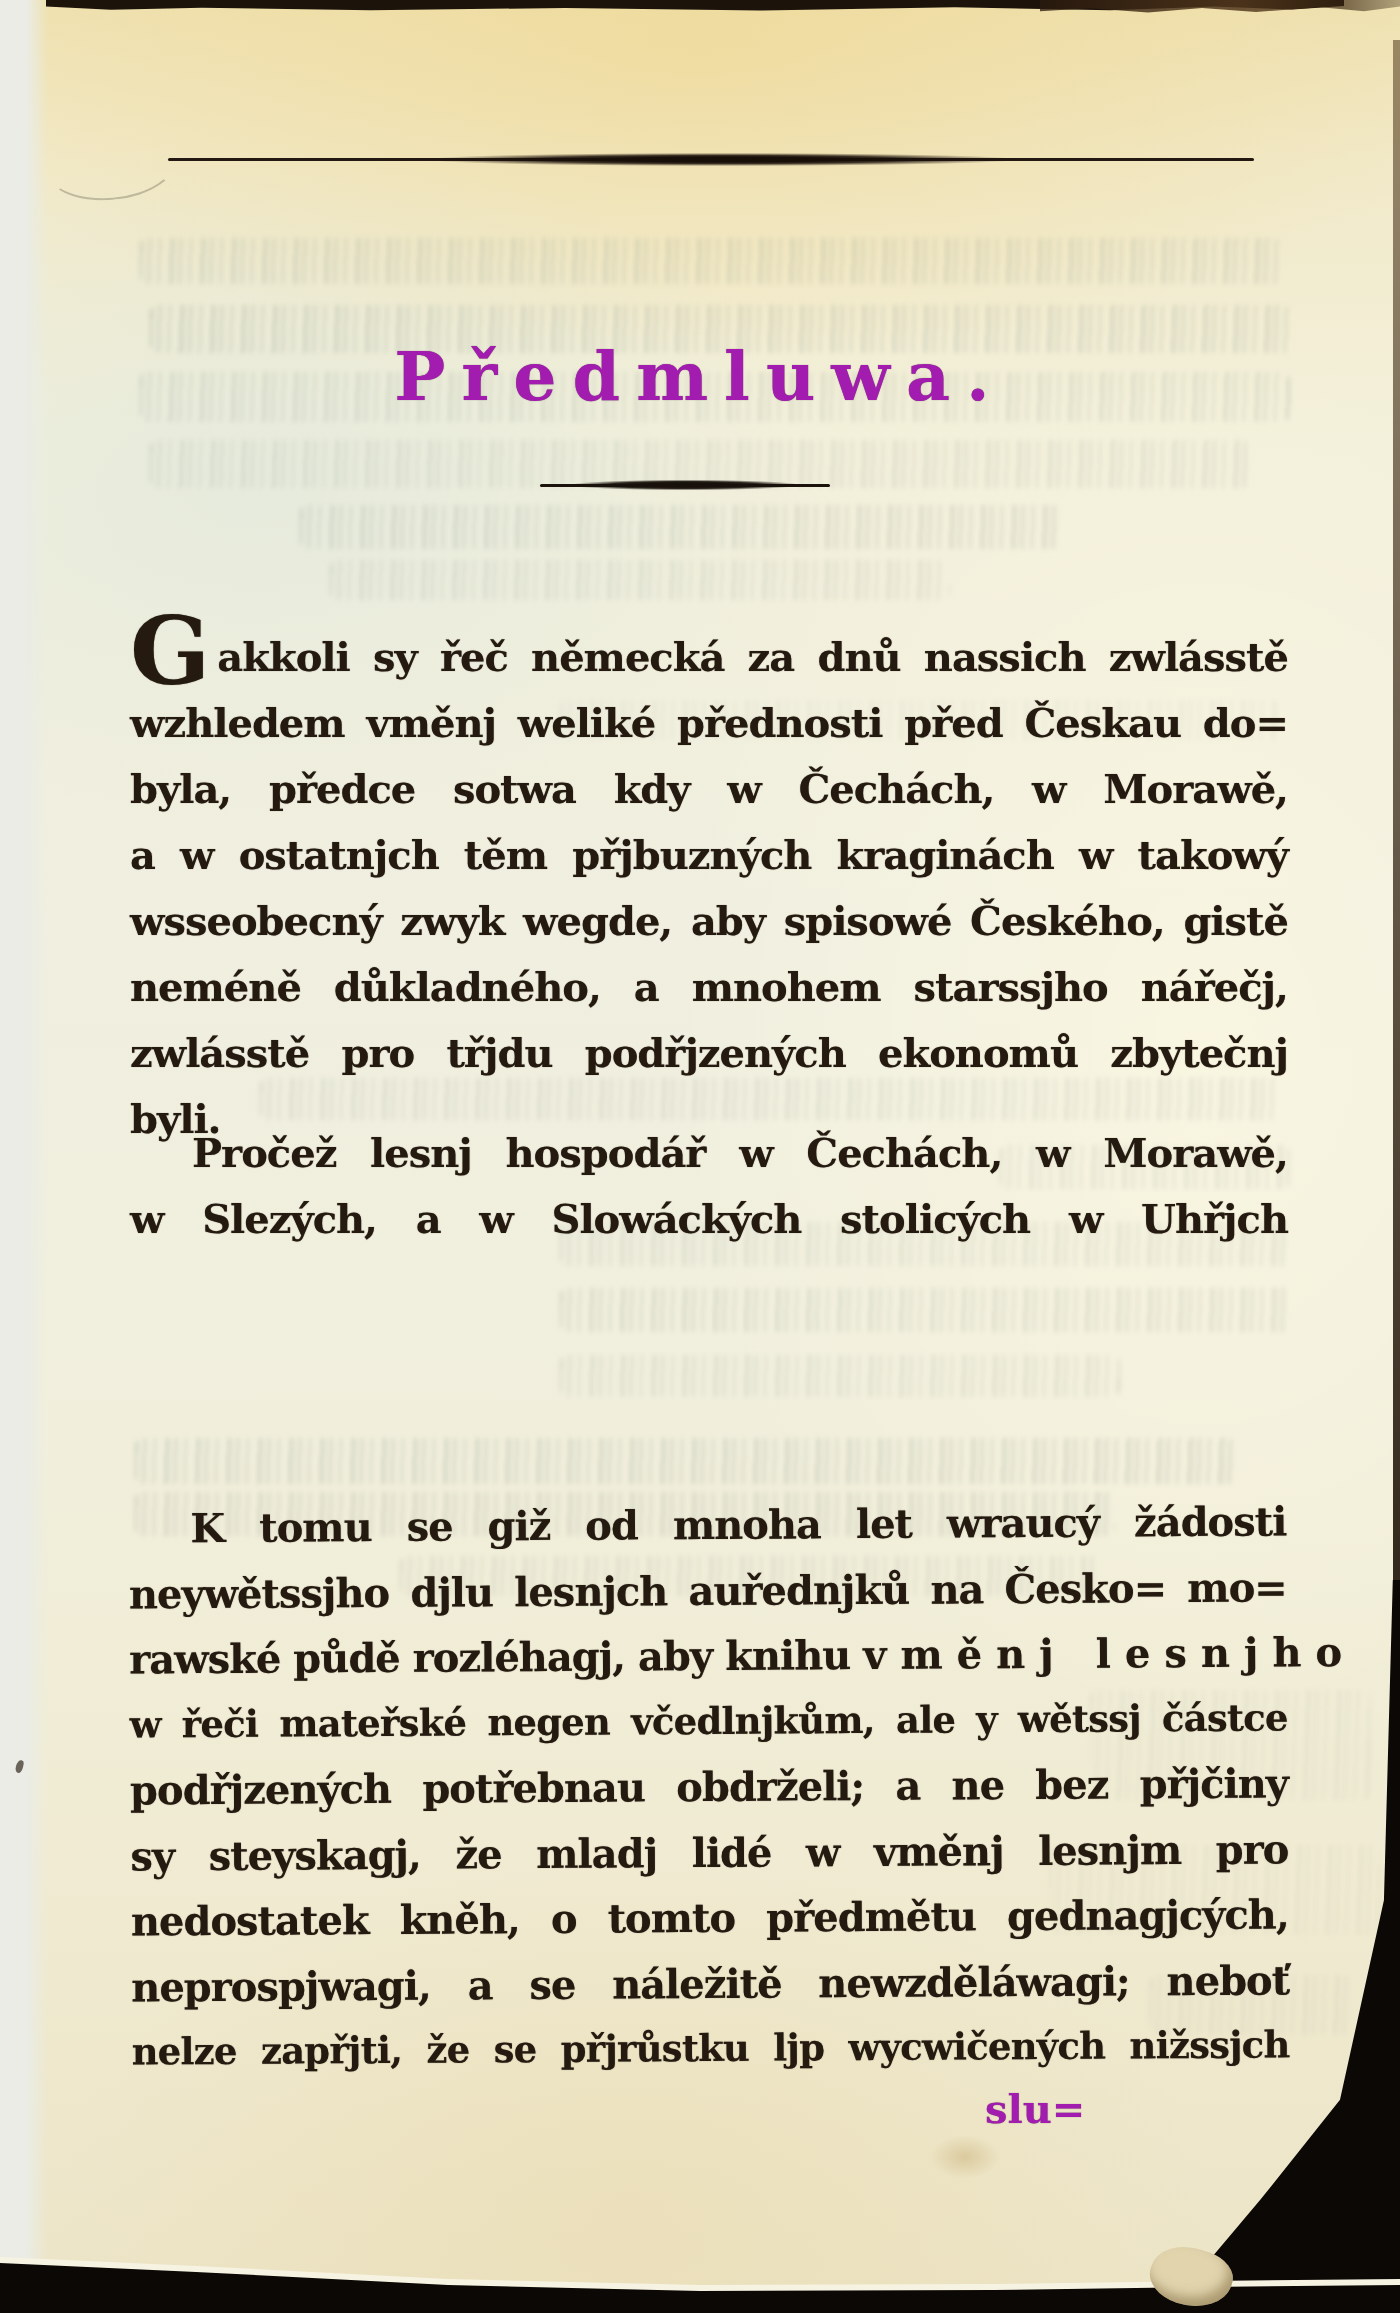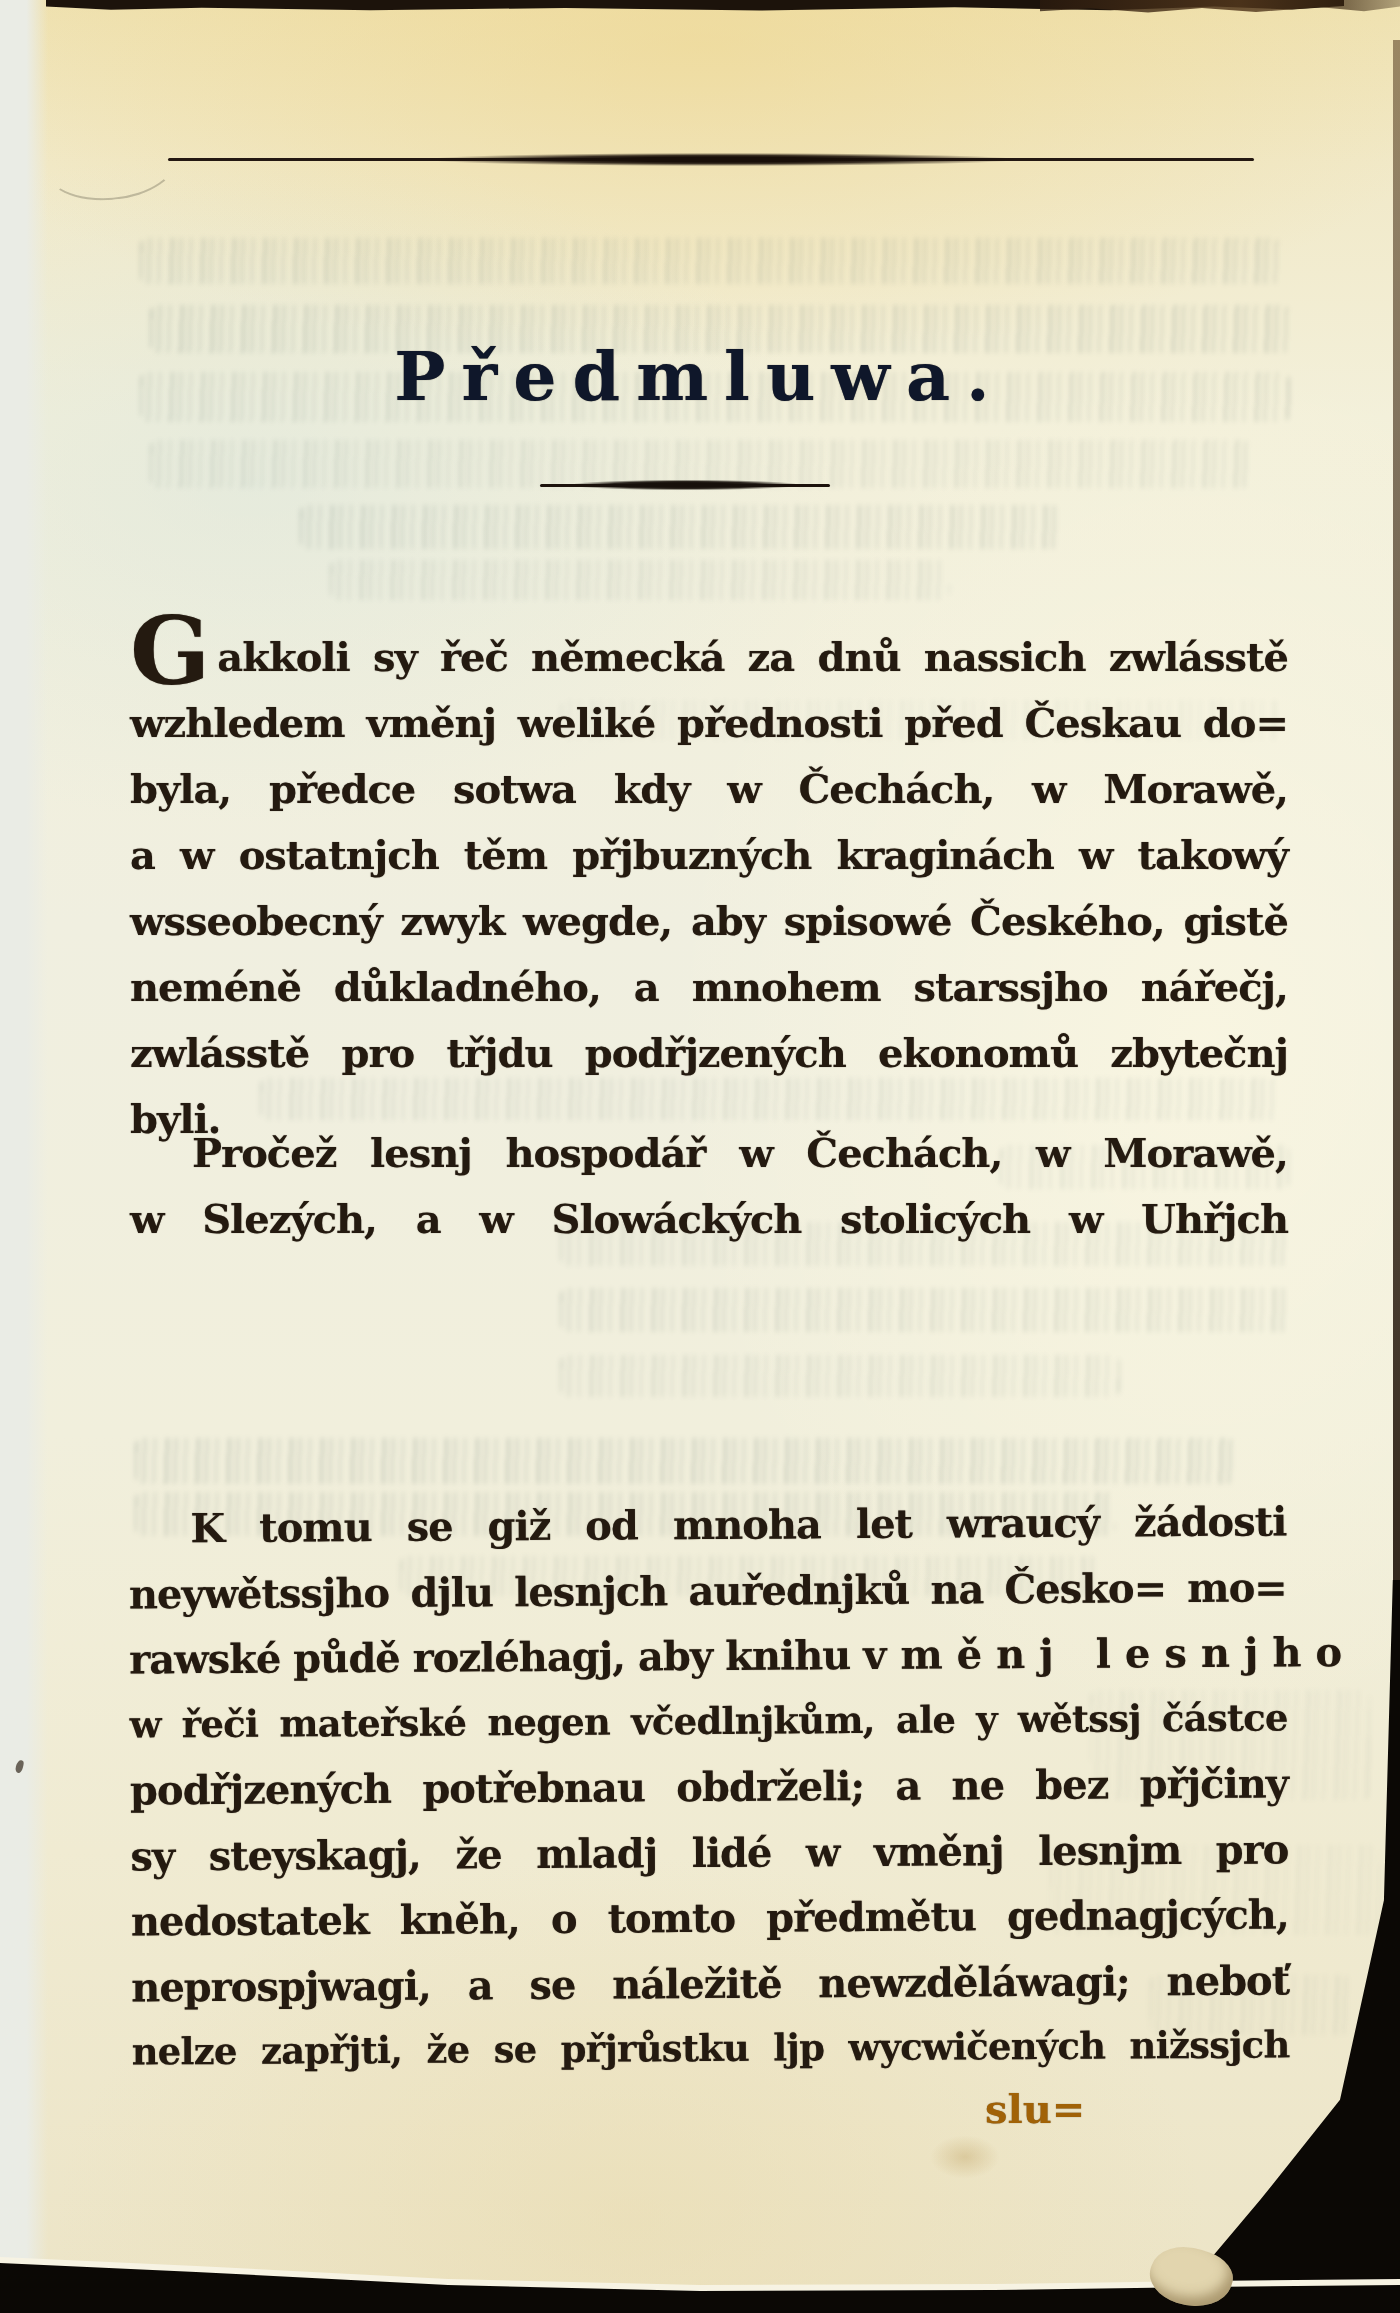--- a/index.html
+++ b/index.html
@@ -79,21 +79,21 @@
   .rule-main::before {
     content:""; position:absolute; left:0; right:0; top:8px; height:3px;
     background:#241812; border-radius:2px;
   }
   .rule-main::after {
     content:""; position:absolute; left:24%; width:54%; top:3px; height:13px;
     background:radial-gradient(ellipse at 50% 50%, #190f09 28%, rgba(25,15,9,.85) 45%, transparent 72%);
   }
   .page-title {
     position:absolute; left:0; top:336px; width:1400px; margin:0;
-    text-align:center; font-size:68px; font-weight:700; color:#0f172a;
+    text-align:center; font-size:68px; font-weight:700; color:#a21caf;
     letter-spacing:16px; text-shadow:0 0 1px rgba(25,14,6,.6);
   }
   .rule-small { position:absolute; left:540px; top:479px; width:290px; height:12px; }
   .rule-small::before {
     content:""; position:absolute; left:0; right:0; top:5px; height:3px;
     background:#1c120c; border-radius:2px;
   }
   .rule-small::after {
     content:""; position:absolute; left:12%; width:76%; top:1px; height:10px;
     background:radial-gradient(ellipse at 50% 50%, #17100b 32%, rgba(23,16,11,.9) 50%, transparent 75%);
@@ -110,21 +110,21 @@
   #para3 .line { height:65.5px; line-height:65.5px; }
   .line.last { text-align-last:left; }
   .line.indent { padding-left:62px; }
   .line.tight { font-size:37px; letter-spacing:-0.8px; }
   .initial {
     font-size:94px; line-height:0; vertical-align:-13px; margin-right:7px; letter-spacing:0;
   }
   .sperr { letter-spacing:14px; }
   .catchword {
     position:absolute; left:985px; top:2076px; height:66px; line-height:66px;
-    font-size:40px; font-weight:700; color:#a16207; text-shadow:0 0 1px rgba(30,18,8,.55);
+    font-size:40px; font-weight:700; color:#a21caf; text-shadow:0 0 1px rgba(30,18,8,.55);
   }
 </style>
 </head>
 <body>
 
 <div class="scan">
   <div class="paper"></div>
   <div class="edge-left"></div>
 
   <div class="ghost" style="top:238px;left:140px;width:1140px;height:46px;opacity:.5;"></div>

